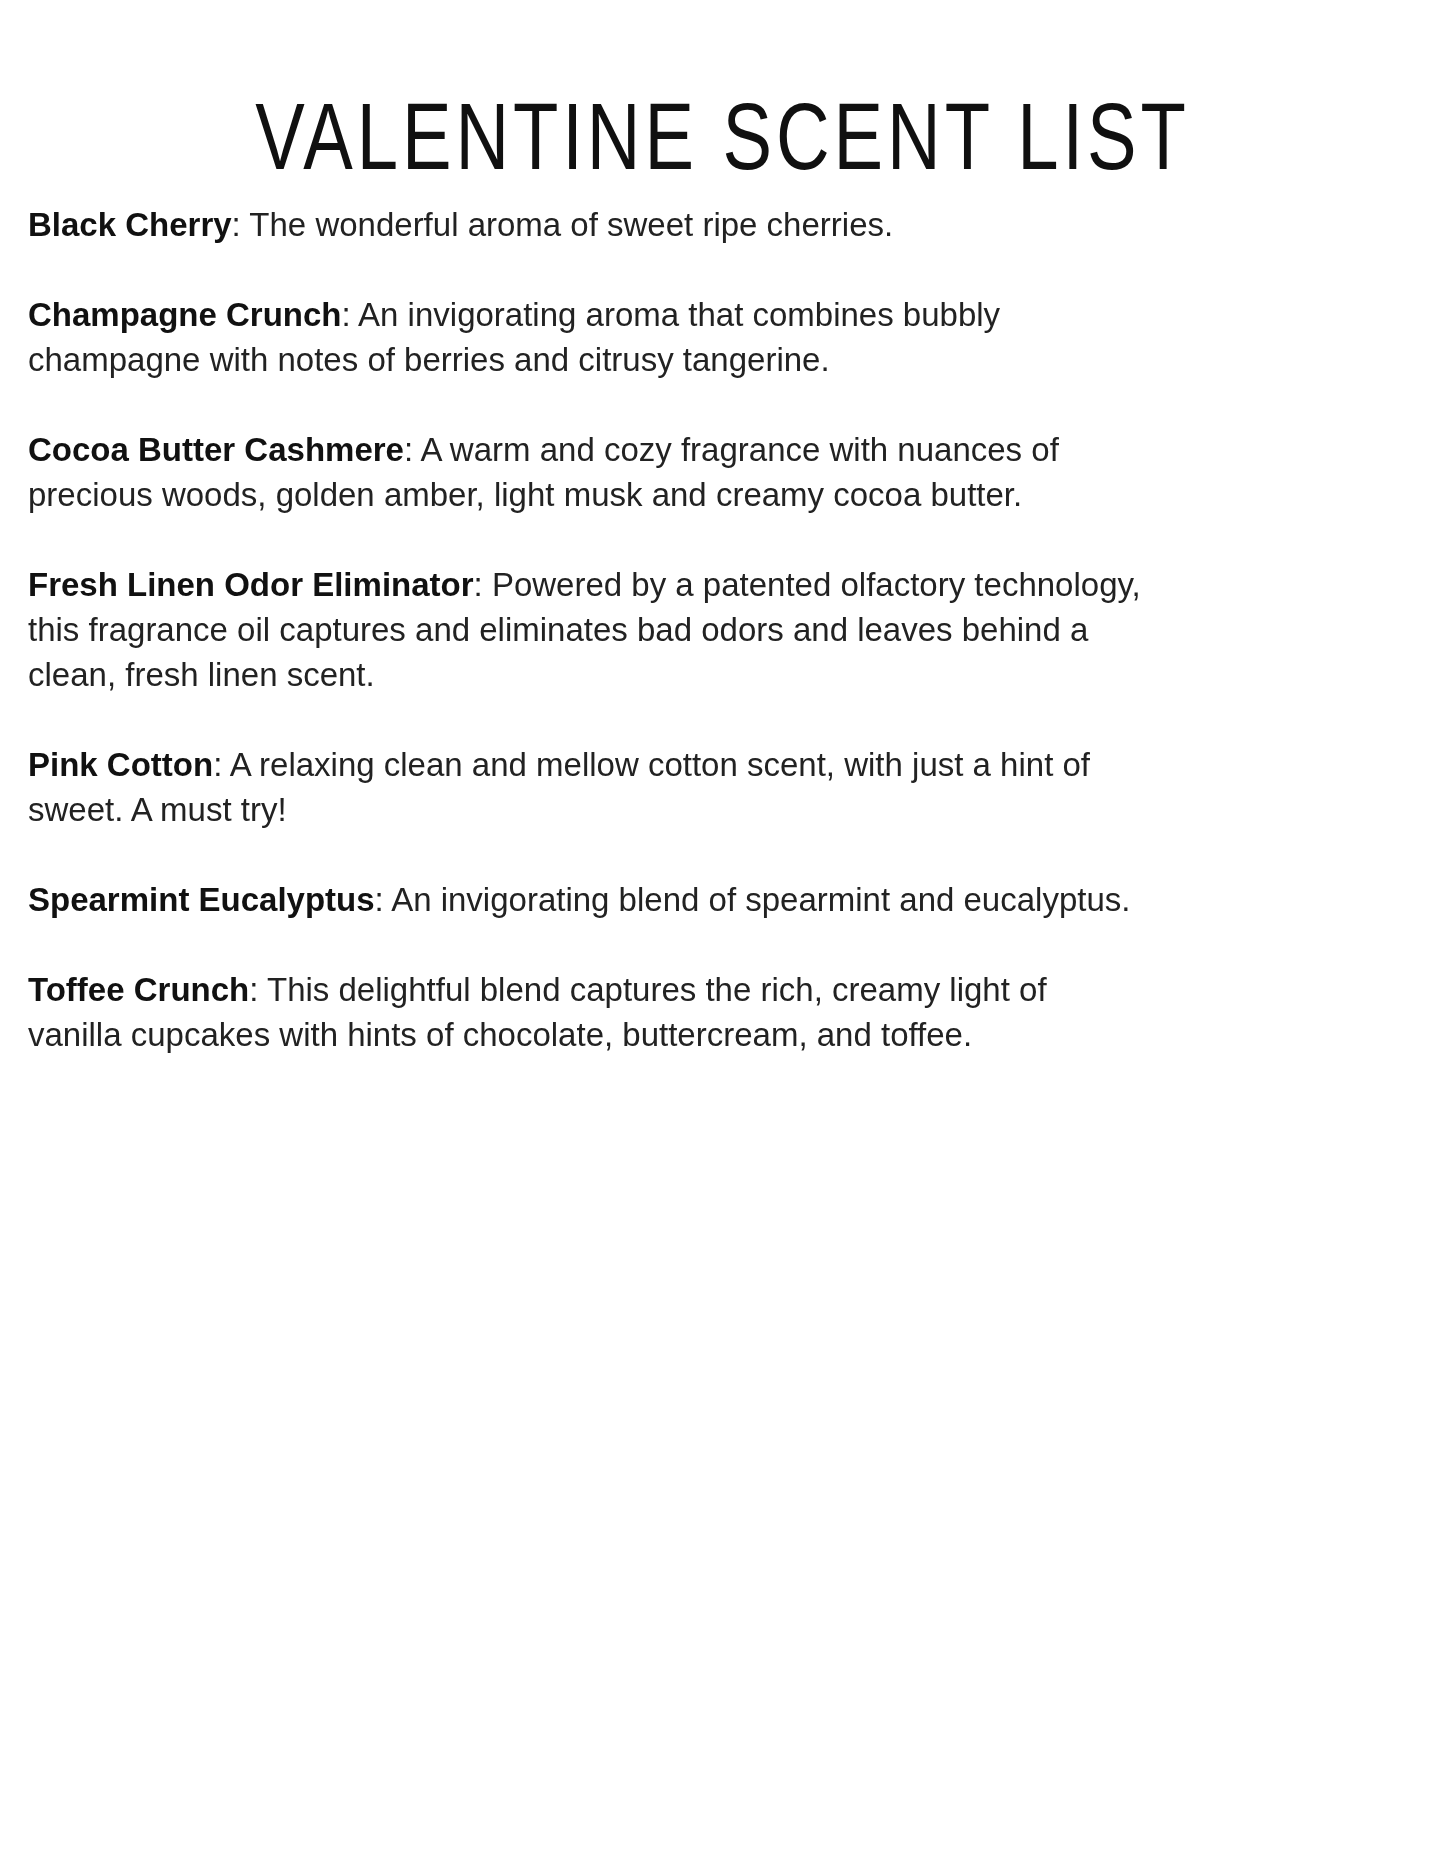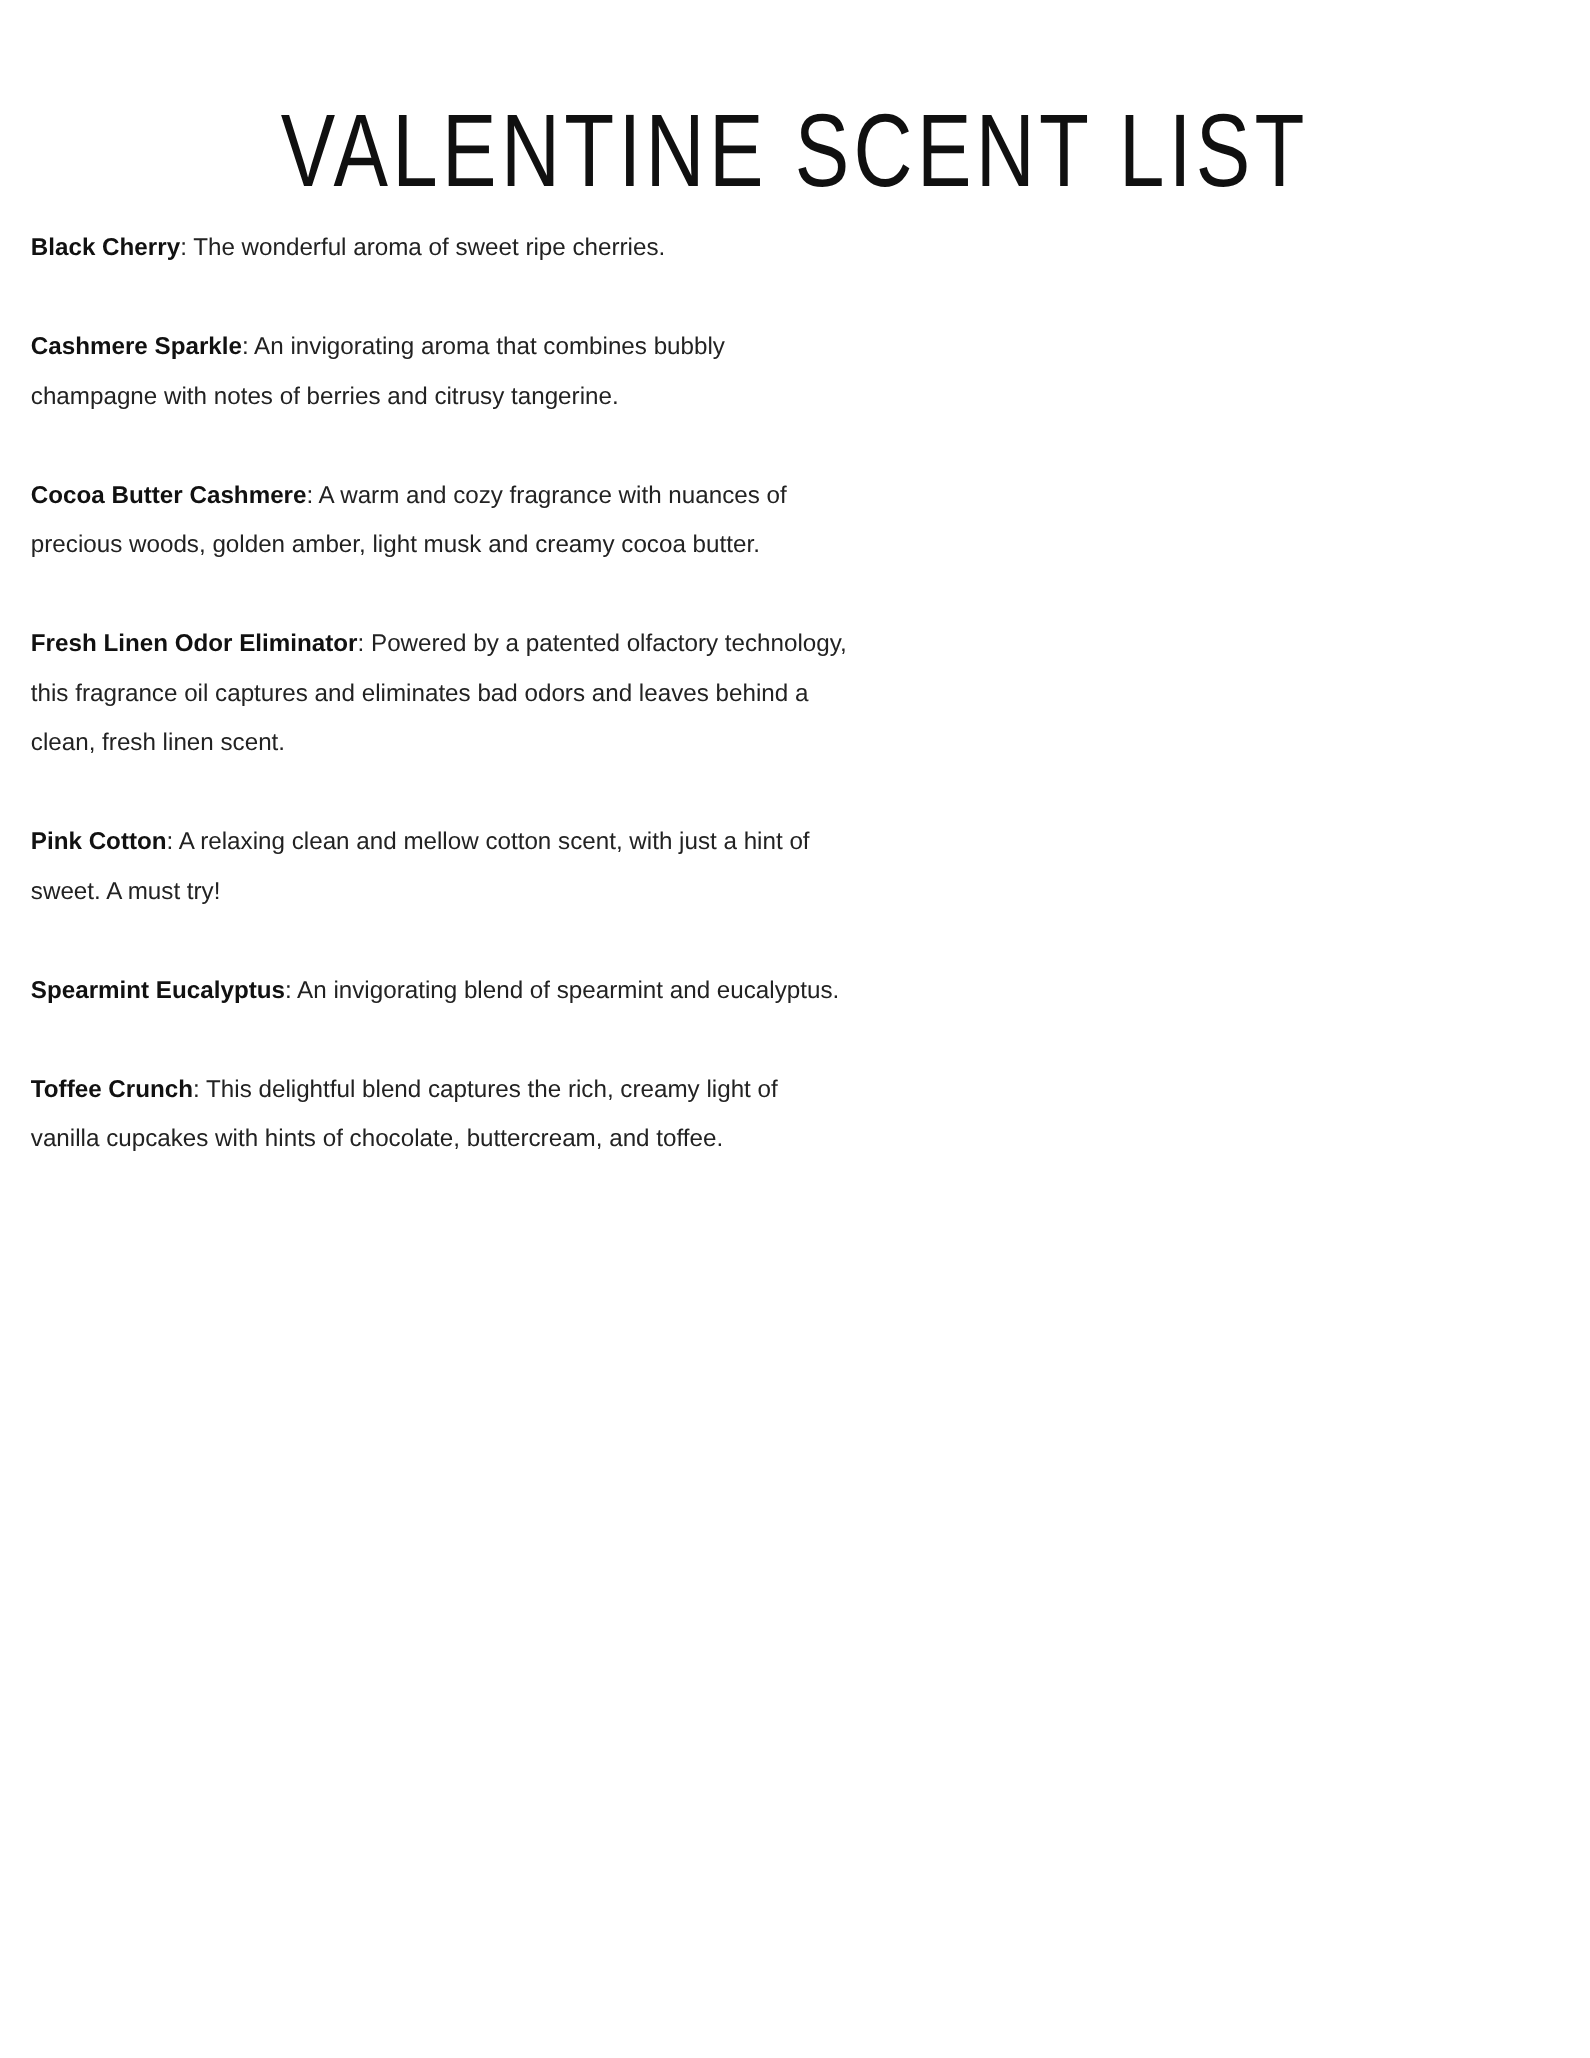--- a/index.html
+++ b/index.html
@@ -29,21 +29,21 @@
     line-height: 102px;
     letter-spacing: 5px;
     white-space: nowrap;
     transform: scaleX(0.79);
     transform-origin: 50% 50%;
     color: #101010;
     font-weight: 400;
   }
   .scent-list {
     padding: 14px 20px 0 28px;
-    font-size: 22px;
+    font-size: 33px;
     line-height: 45px;
   }
   p.scent {
     margin: 0 0 45px 0;
   }
   .scent .nm {
     font-weight: 700;
     color: #111111;
   }
   .scent .sep,
@@ -58,21 +58,21 @@
 </head>
 <body>
 
 <div class="page">
   <h1 class="doc-title"><span class="doc-title-inner">VALENTINE SCENT LIST</span></h1>
 
   <div class="scent-list">
     <p class="scent"><strong class="nm">Black Cherry</strong><span class="sep">: </span><span class="desc">The wonderful aroma of sweet ripe cherries.</span></p>
 
 
-    <p class="scent"><strong class="nm">Cashmere Sparkle</strong><span class="sep">: </span><span class="desc">An invigorating aroma that combines bubbly
+    <p class="scent"><strong class="nm">Champagne Crunch</strong><span class="sep">: </span><span class="desc">An invigorating aroma that combines bubbly
 champagne with notes of berries and citrusy tangerine.</span></p>
 
     <p class="scent"><strong class="nm">Cocoa Butter Cashmere</strong><span class="sep">: </span><span class="desc">A warm and cozy fragrance with nuances of
 precious woods, golden amber, light musk and creamy cocoa butter.</span></p>
 
     <p class="scent"><strong class="nm">Fresh Linen Odor Eliminator</strong><span class="sep">: </span><span class="desc">Powered by a patented olfactory technology,
 this fragrance oil captures and eliminates bad odors and leaves behind a
 clean, fresh linen scent.</span></p>
 
 

